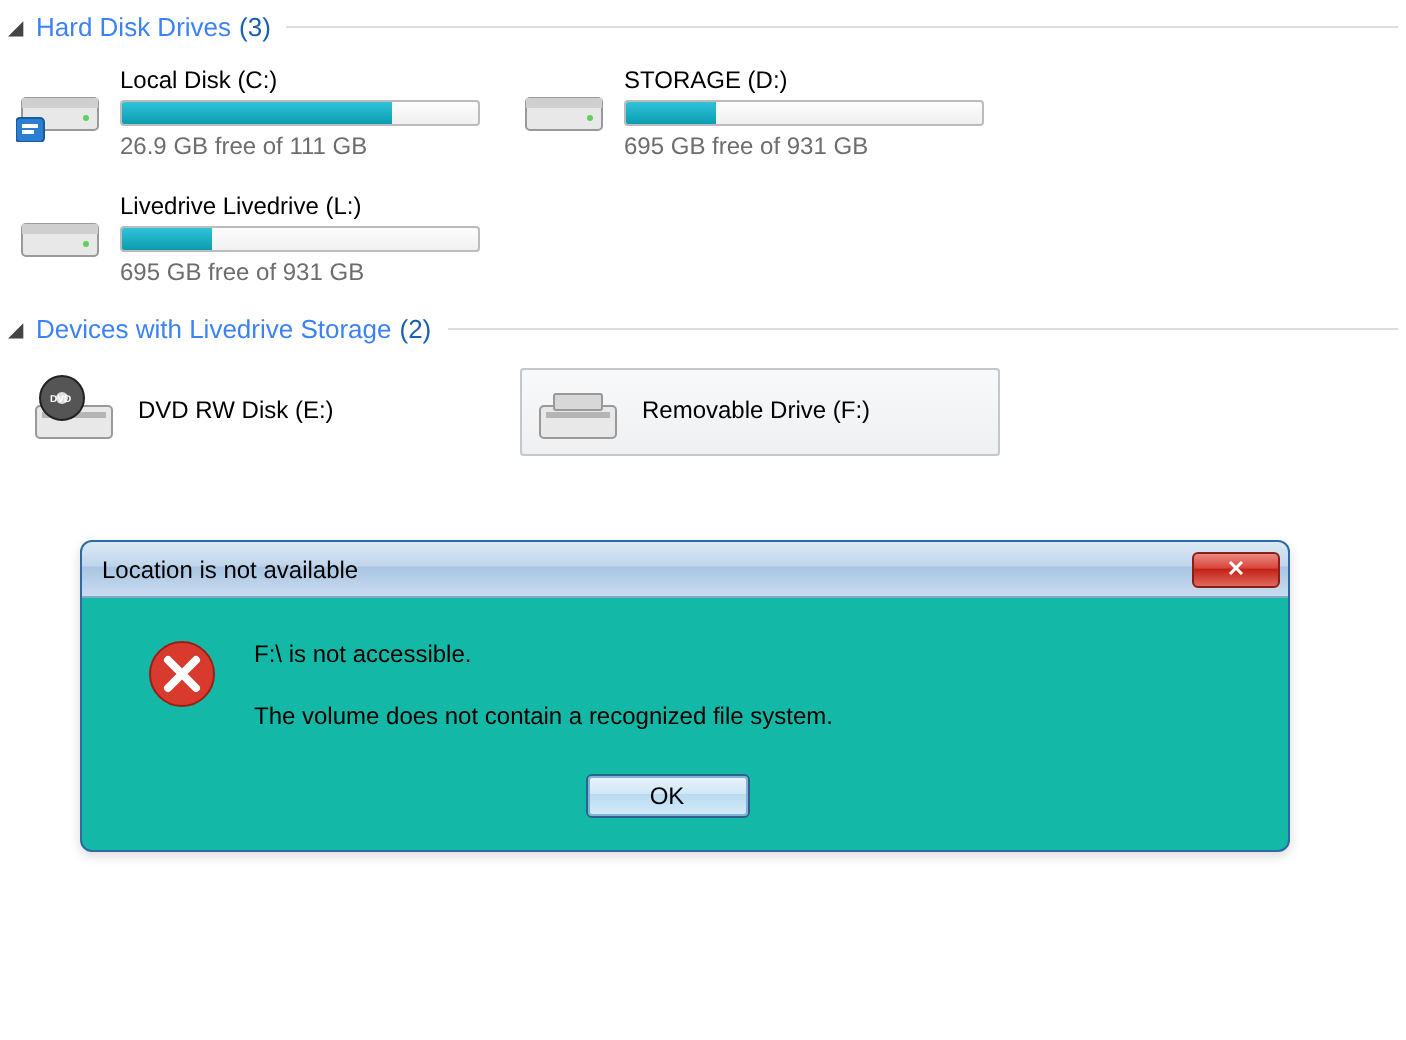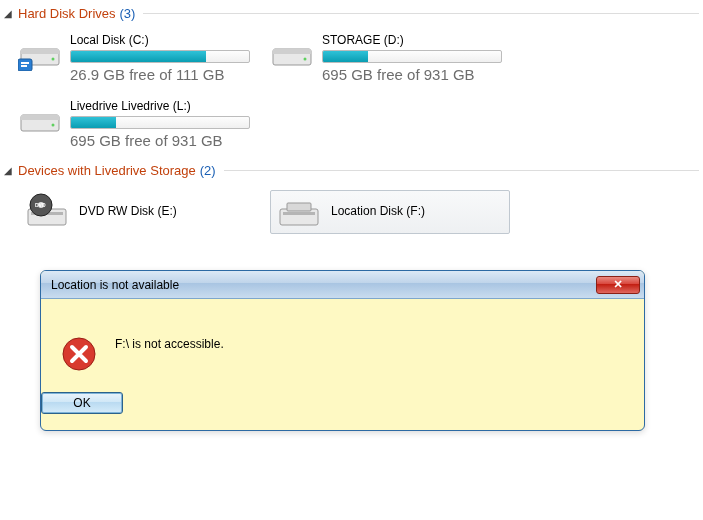--- a/index.html
+++ b/index.html
@@ -19,31 +19,31 @@
     padding: 6px 4px 4px 4px;
     color: #1a3e8c;
     font-size: 13px;
   }
   .section-header .arrow {
     width: 10px;
     font-size: 10px;
     color: #444;
     margin-right: 4px;
   }
-  .section-header .title { color: #c2410c; }
+  .section-header .title { color: #3b82f6; }
   .section-header .count { color: #1a5fb4; margin-left: 4px; }
   .section-header .line {
     flex: 1;
     height: 1px;
     background: #ddd;
     margin-left: 8px;
   }
   .drives-row {
     display: flex;
-    padding: 8px 0 8px 18px;
+    padding: 8px 0 8px 8px;
   }
   .drive-item {
     display: flex;
     width: 240px;
     margin-right: 12px;
   }
   .drive-icon {
     width: 44px;
     height: 38px;
     margin-right: 8px;
@@ -59,21 +59,21 @@
     border-radius: 2px;
     background: linear-gradient(#fdfdfd,#f0f0f0);
     overflow: hidden;
     margin-bottom: 3px;
     width: 180px;
   }
   .capacity-fill {
     height: 100%;
     background: linear-gradient(#2fc2d8, #0a9db2);
   }
-  .drive-stats { color: #6d6d6d; font-size: 15px; }
+  .drive-stats { color: #6d6d6d; font-size: 12px; }
   .removable-item {
     display: flex;
     align-items: center;
     width: 240px;
     height: 44px;
     margin-right: 12px;
     padding: 4px 6px;
     border: 1px solid transparent;
     border-radius: 2px;
   }
@@ -85,21 +85,21 @@
 
   
   .dialog {
     position: absolute;
     left: 40px;
     top: 270px;
     width: 605px;
     border: 1px solid #2d6aa3;
     border-radius: 6px;
     box-shadow: 0 2px 6px rgba(0,0,0,0.15);
-    background: #fef9c3;
+    background: #14b8a6;
     overflow: hidden;
   }
   .titlebar {
     height: 28px;
     background: linear-gradient(#dce9f5, #bfd4ea 45%, #a9c5e2 46%, #c9dcef);
     border-bottom: 1px solid #7ea7cc;
     display: flex;
     align-items: center;
     padding: 0 4px 0 10px;
     font-size: 12px;
@@ -115,35 +115,36 @@
     display: flex;
     align-items: center;
     justify-content: center;
     color: #fff;
     font-weight: bold;
     font-size: 11px;
     cursor: pointer;
   }
   .dialog-body {
     display: flex;
-    padding: 37px 18px 10px 20px;
+    padding: 20px 18px 10px 20px;
+    margin-left: 12px;
   }
   .error-icon {
     width: 36px;
     height: 36px;
     margin-right: 18px;
     flex-shrink: 0;
   }
   .error-icon svg { width: 36px; height: 36px; }
   .msg { flex: 1; line-height: 1.4; }
   .msg .line1 { margin-bottom: 14px; }
   .dialog-footer {
     padding: 10px 18px 16px 0;
     display: flex;
-    justify-content: flex-start;
+    justify-content: center;
   }
   .ok-btn {
     width: 82px;
     height: 22px;
     border: 1px solid #2c628b;
     border-radius: 3px;
     background: linear-gradient(#eaf4fc, #d0e7f7 45%, #b9daf1 46%, #d6ecfa);
     font-size: 12px;
     cursor: pointer;
     box-shadow: 0 0 0 1px #7eb4d9 inset;
@@ -239,39 +240,40 @@
   </div>
 
   <div class="removable-item selected">
     <div class="drive-icon">
       <svg viewBox="0 0 44 38">
         <rect x="3" y="16" width="38" height="16" rx="2" fill="#e8e8e8" stroke="#999"></rect>
         <rect x="10" y="10" width="24" height="8" rx="1" fill="#d8d8d8" stroke="#999"></rect>
         <rect x="6" y="19" width="32" height="3" fill="#b5b5b5"></rect>
       </svg>
     </div>
-    <div class="drive-label">Location Disk (F:)</div>
+    <div class="drive-label">Removable Drive (F:)</div>
   </div>
 </div>
 
 <div class="dialog">
   <div class="titlebar">
     <span class="title-text">Location is not available</span>
     <div class="close-btn">
       <span>✕</span>
     </div>
   </div>
   <div class="dialog-body">
     <div class="error-icon">
       <svg viewBox="0 0 36 36">
         <circle cx="18" cy="18" r="16" fill="#d83a2e" stroke="#9a1f15" stroke-width="1"></circle>
         <circle cx="18" cy="18" r="13" fill="none" stroke="#fff" stroke-width="0"></circle>
         <path d="M11 11 L25 25 M25 11 L11 25" stroke="#fff" stroke-width="4" stroke-linecap="round"></path>
       </svg>
     </div>
     <div class="msg">
       <div class="line1">F:\ is not accessible.</div>
+      <div>The volume does not contain a recognized file system.</div>
     </div>
   </div>
   <div class="dialog-footer">
     <button class="ok-btn">OK</button>
   </div>
 </div>
 
 </body></html>

